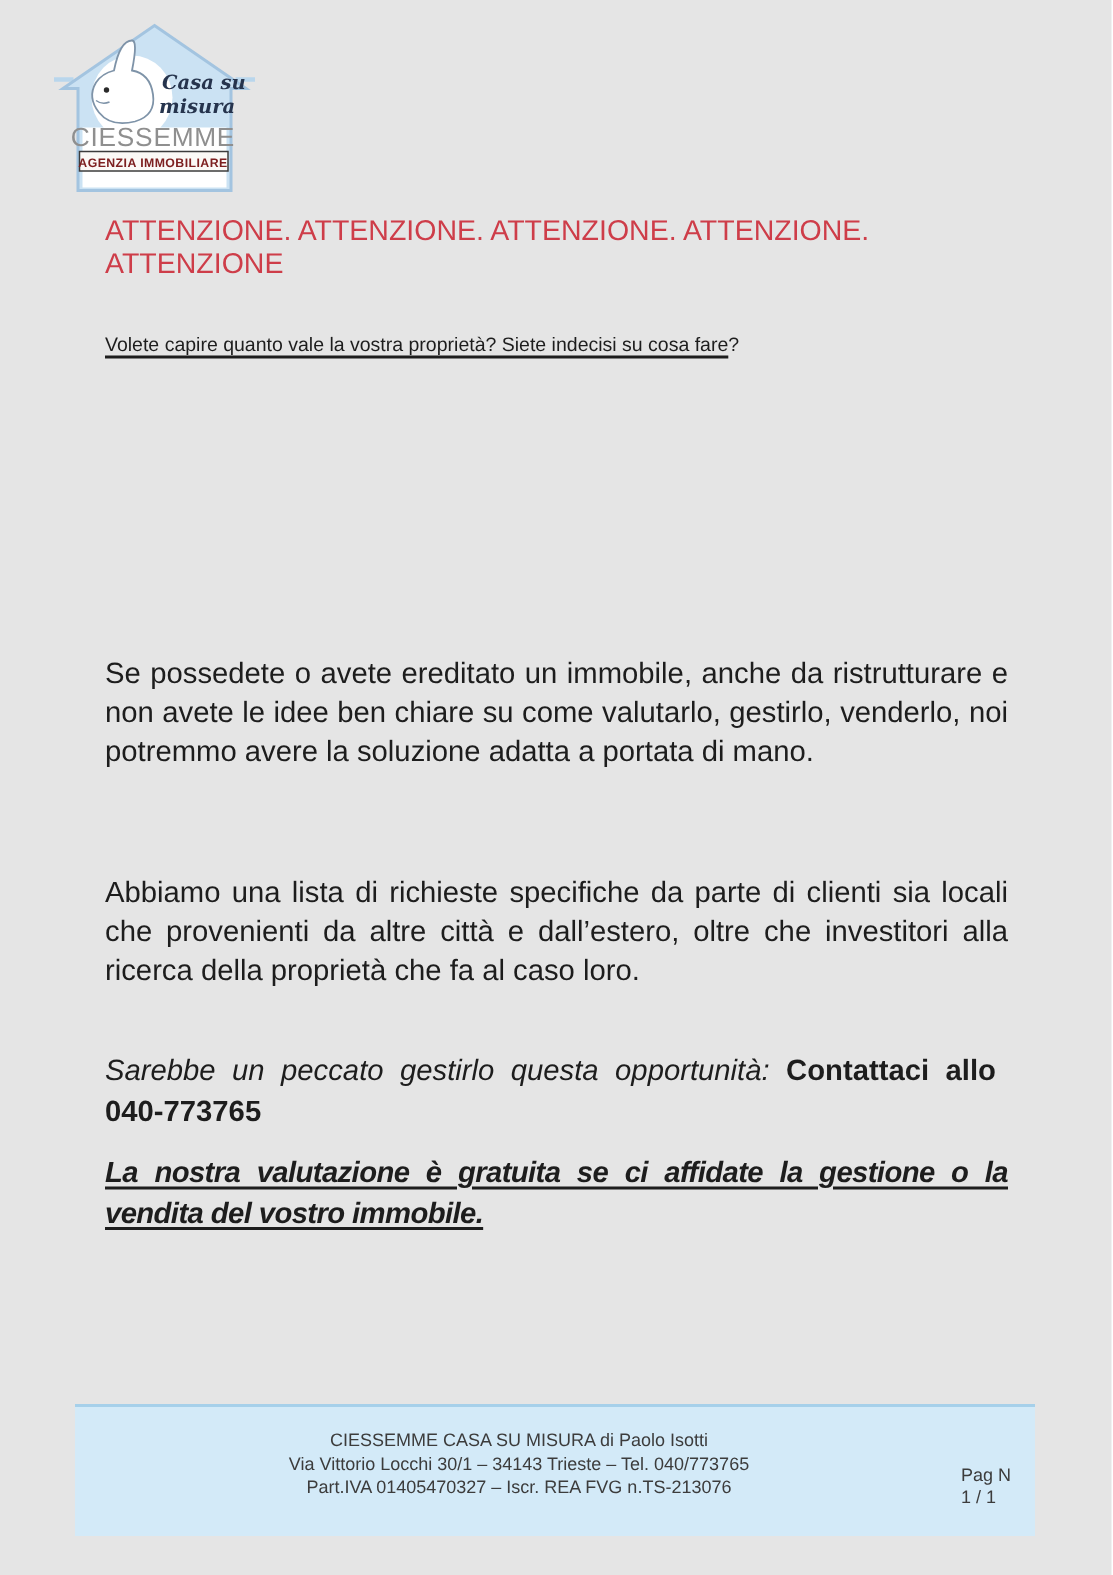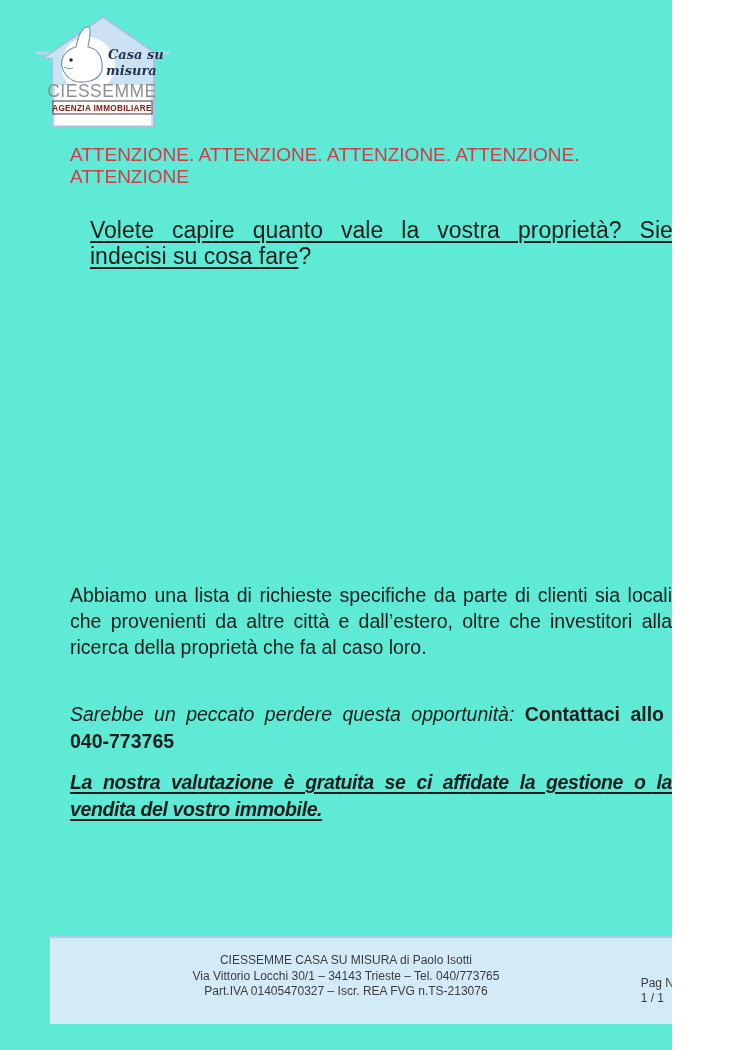--- a/index.html
+++ b/index.html
@@ -1,20 +1,20 @@
 <!DOCTYPE html>
 <html style="--attention-red: #ce3d49; --footer-bg: #d3eaf8; --logo-blue: #cbe2f3; --banner-red: #7d2020; --body-text: #1d1d1d;"><head>
 <meta charset="utf-8">
 <style>
   html, body { margin: 0; padding: 0; background: #ffffff; }
   .page {
     position: relative;
-    width: 672px;
+    width: 741px;
     height: 1050px;
-    background: #5eead4;
+    background: #e5e5e5;
     font-family: "Liberation Sans", sans-serif;
     color: var(--body-text, #1d1d1d);
     overflow: hidden;
   }
 
   
   .logo {
     position: absolute;
     left: 36px;
     top: 14px;
@@ -49,23 +49,22 @@
   .just { text-align: justify; }
   .ul { text-decoration: underline; text-decoration-thickness: 2px; text-underline-offset: 3px; }
 
   .attention {
     top: 144px;
     font-size: 19px;
     color: var(--attention-red, #ce3d49);
   }
   .intro-question {
     top: 217px;
-    font-size: 23px;
+    font-size: 13px;
     line-height: 26px;
-    margin-left: 20px;
   }
   .headline {
     top: 311px;
     font-size: 19.5px;
     line-height: 26px;
   }
   .para-1 { top: 436px; font-size: 19.5px; line-height: 26px; }
   .para-2 { top: 582px; font-size: 19.5px; line-height: 26px; }
   .cta    { top: 701px; font-size: 19.5px; line-height: 27px; width: 594px; }
   .closing {
@@ -135,25 +134,26 @@
       <rect class="banner-box" x="17" y="86" width="99" height="13"></rect>
       <text class="banner-text" x="66" y="96" font-size="8.2" text-anchor="middle">AGENZIA IMMOBILIARE</text>
     </svg>
   </div>
 
   <div class="txt attention">ATTENZIONE. ATTENZIONE. ATTENZIONE. ATTENZIONE. ATTENZIONE</div>
 
   <div class="txt intro-question just"><span class="ul">Volete capire quanto vale la vostra proprietà? Siete indecisi su cosa fare</span><span>?</span></div>
 
 
+  <div class="txt para-1 just">Se possedete o avete ereditato un immobile, anche da ristrutturare e non avete le idee ben chiare su come valutarlo, gestirlo, venderlo, noi potremmo avere la soluzione adatta a portata di mano.</div>
 
   <div class="txt para-2 just">Abbiamo una lista di richieste specifiche da parte di clienti sia locali che provenienti da altre città e dall’estero, oltre che investitori alla ricerca della proprietà che fa al caso loro.</div>
 
   <div class="txt cta just">
-    <span class="it">Sarebbe un peccato perdere questa opportunità:</span>
+    <span class="it">Sarebbe un peccato gestirlo questa opportunità:</span>
     <span class="b">Contattaci allo 040-773765</span>
   </div>
 
   <div class="txt closing just"><span class="ul">La nostra valutazione è gratuita se ci affidate la gestione o la vendita del vostro immobile.</span></div>
 
   <div class="footer">
     <div class="footer-center">
       <div>CIESSEMME CASA SU MISURA di Paolo Isotti</div>
       <div>Via Vittorio Locchi 30/1 – 34143 Trieste – Tel. 040/773765</div>
       <div>Part.IVA 01405470327 – Iscr. REA FVG n.TS-213076</div>

